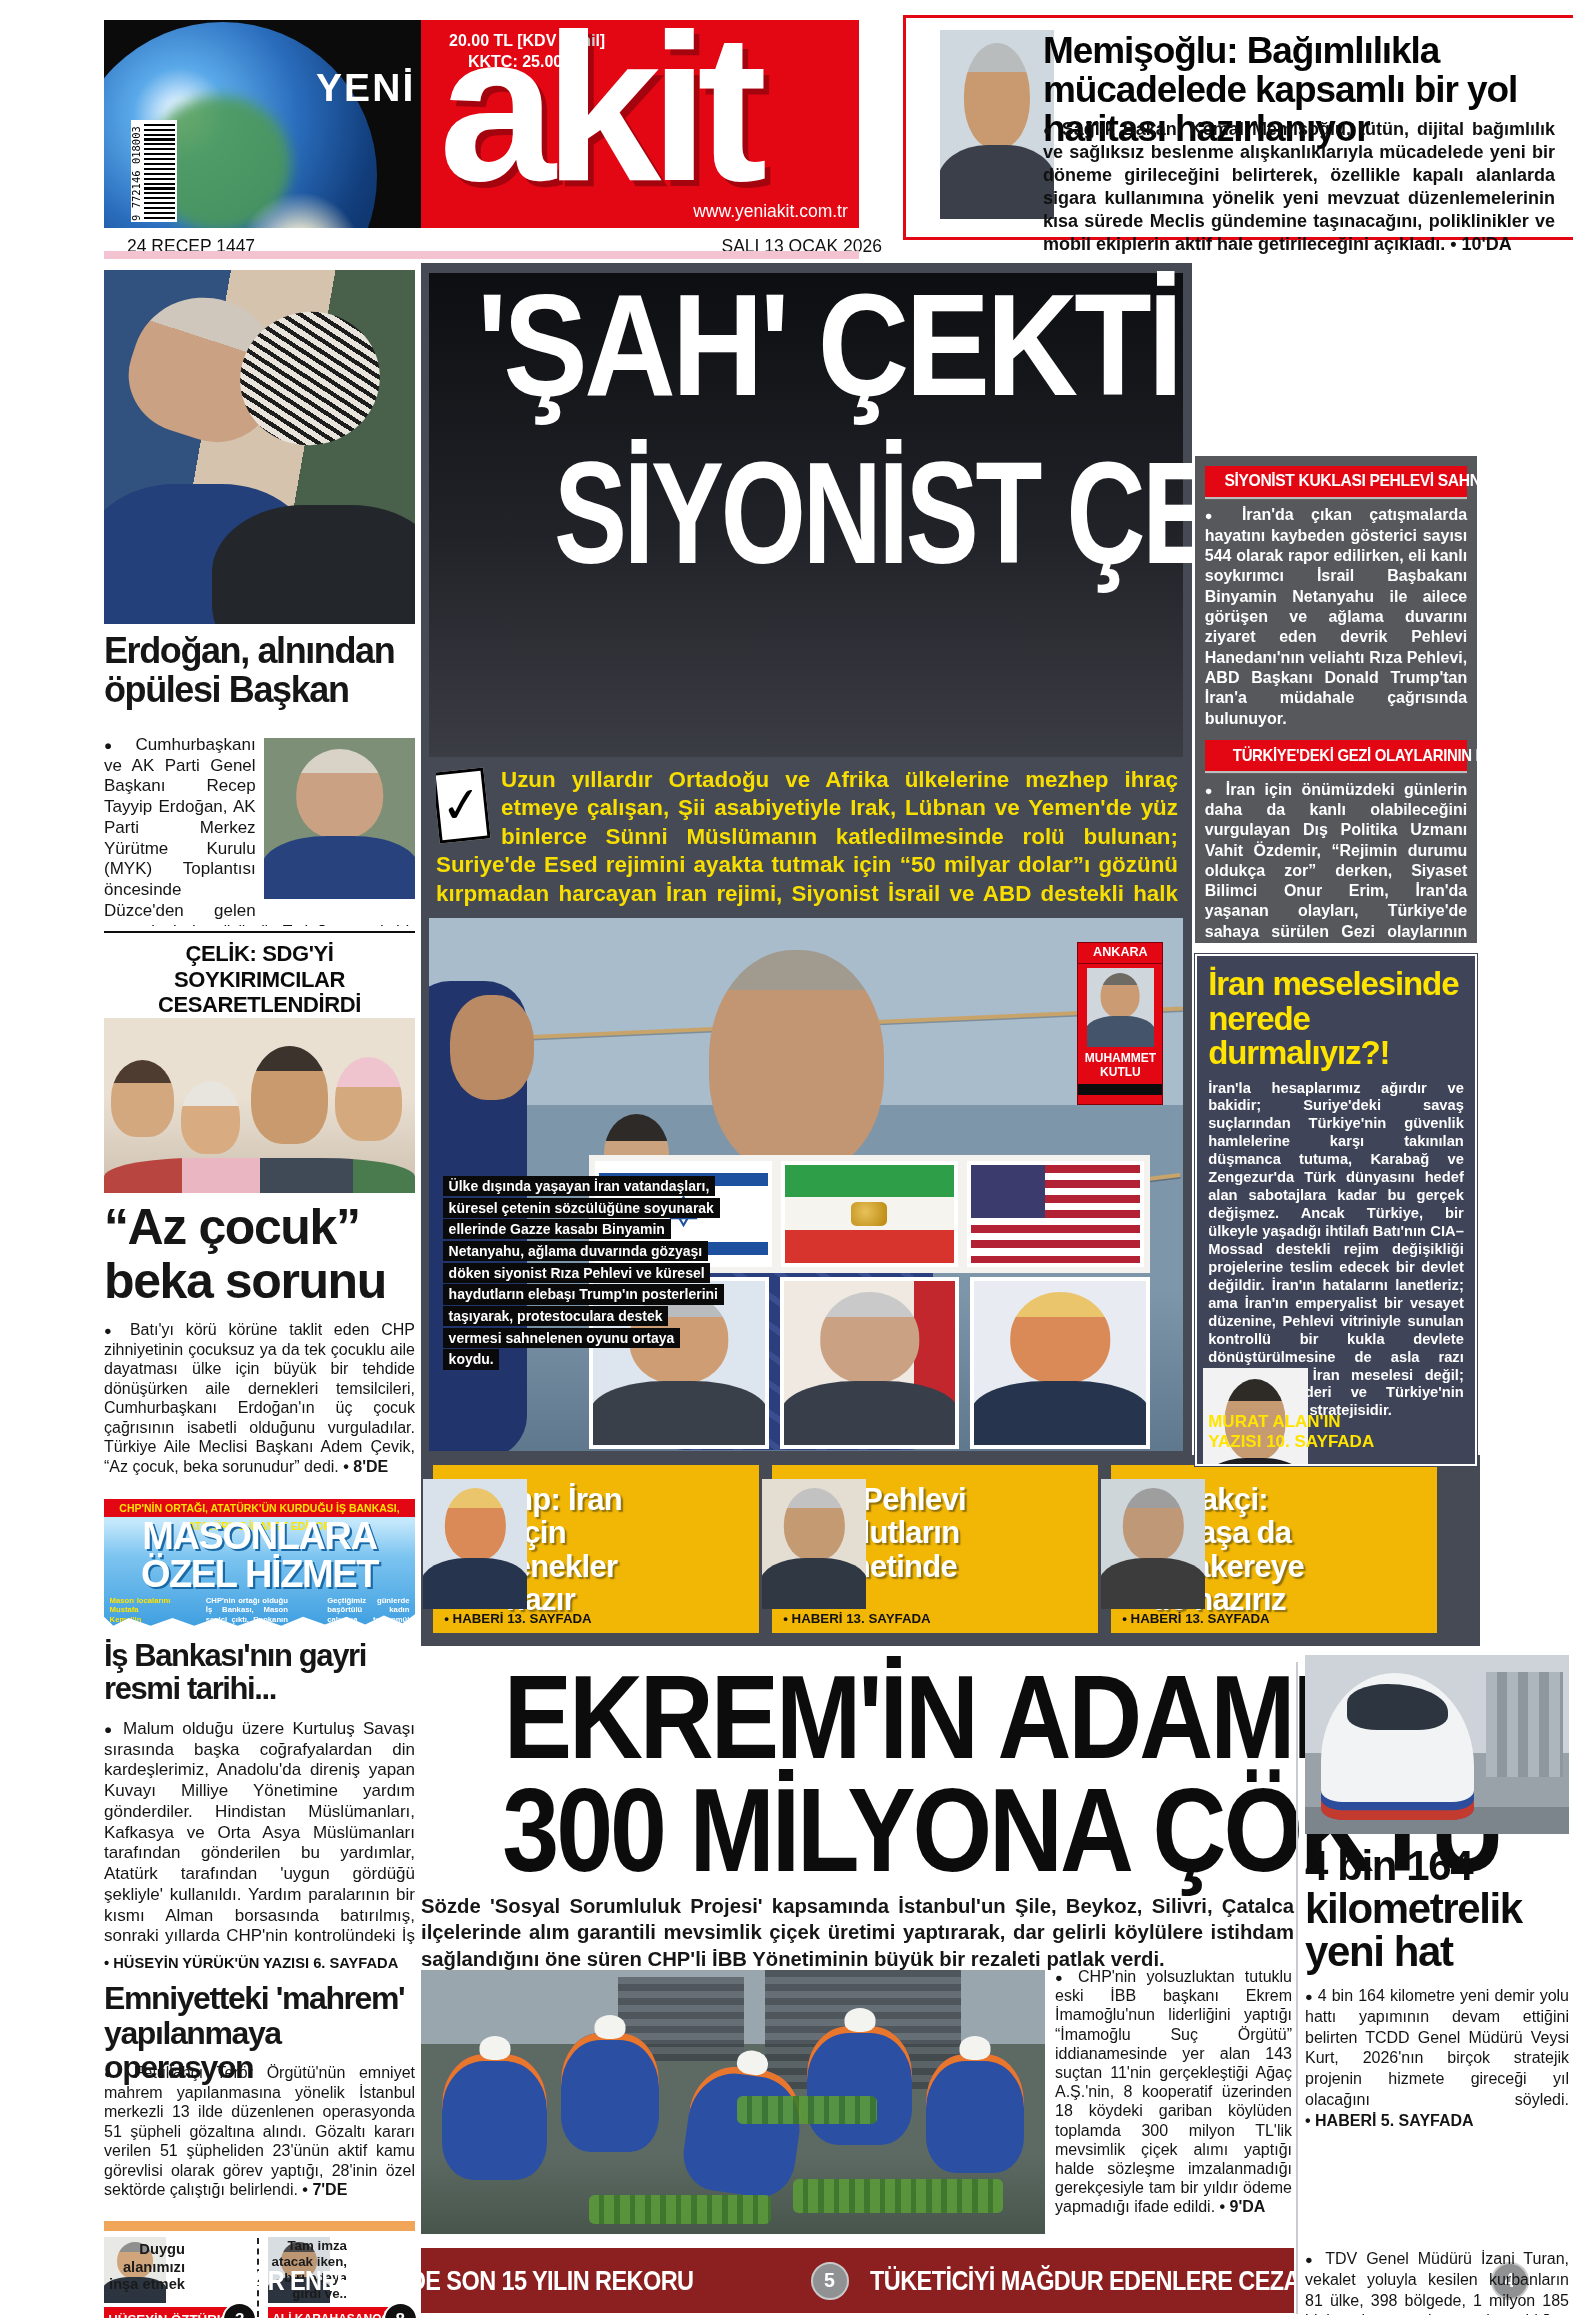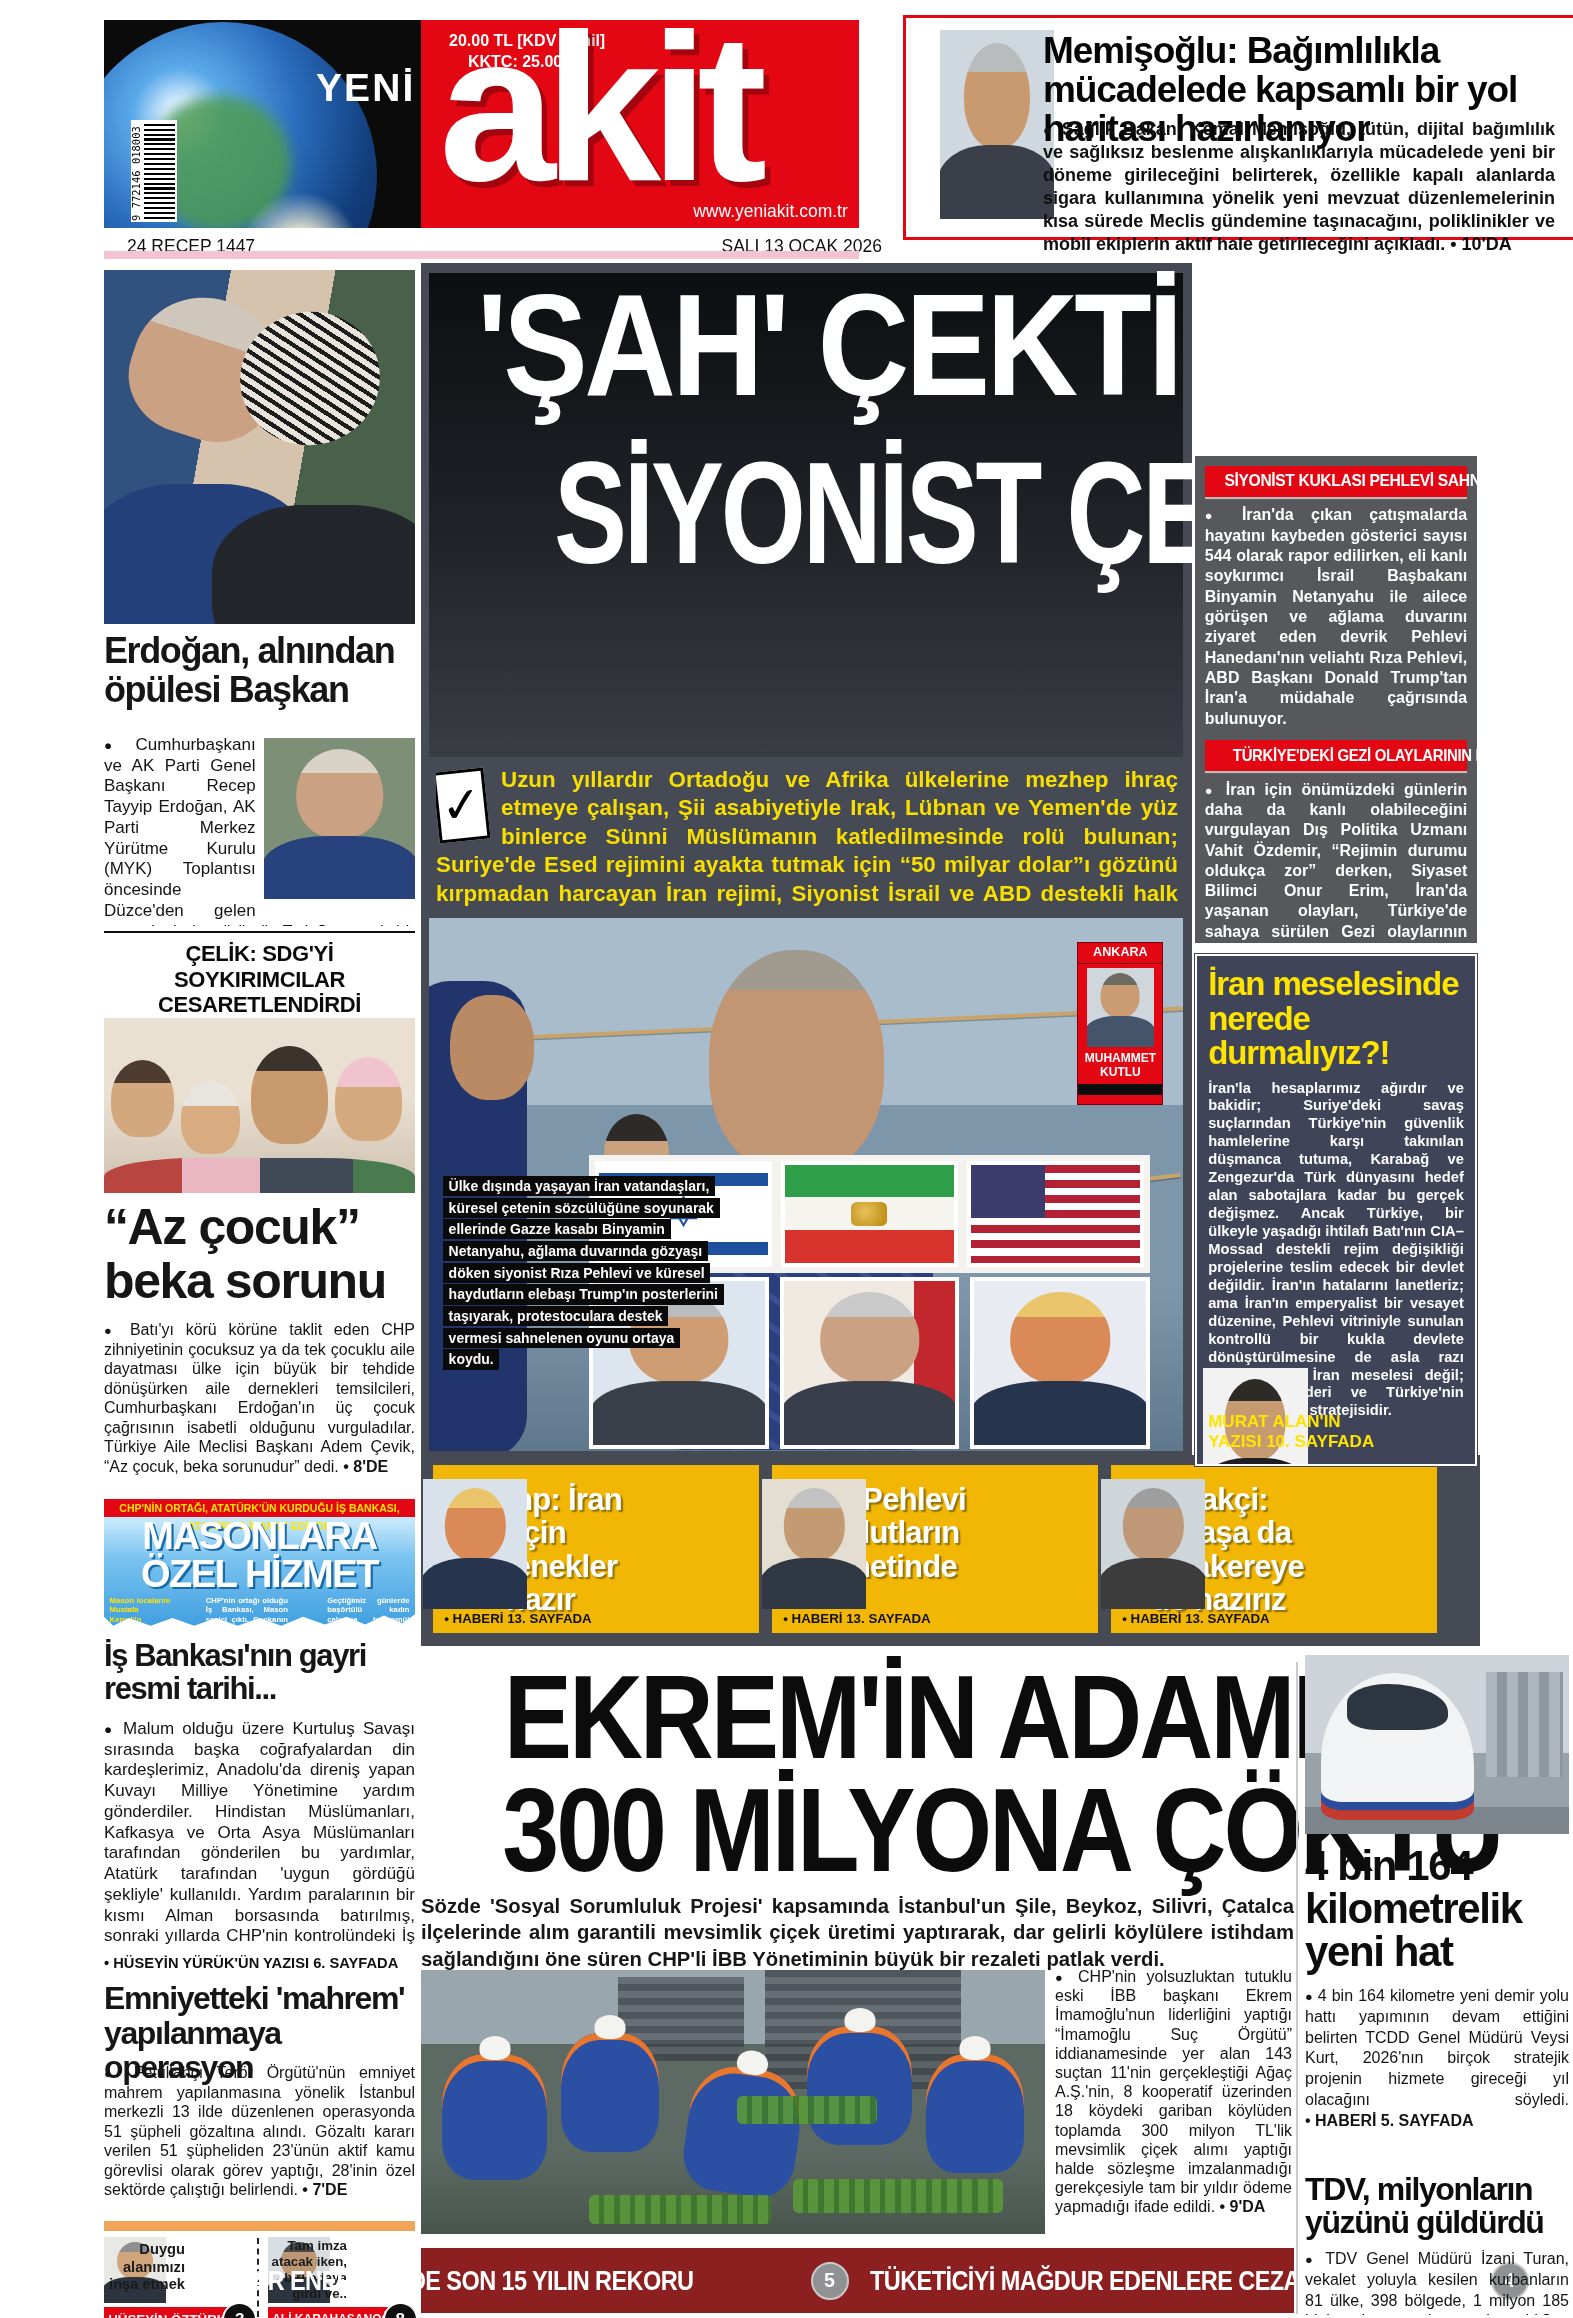--- a/index.html
+++ b/index.html
@@ -370,20 +370,19 @@
   <div class="photo train" style="left:1305px;top:1655px;width:264px;height:179px;">
     <div class="nose"></div>
       <div class="glass"></div>
     <div class="abs" style="right:5.6px;top:17px;width:77px;height:105px;background:repeating-linear-gradient(90deg,#aeb6bd 0 11.2px,#8e979e 11.2px 21px);"></div>
   </div>
   <div class="abs rtitle" style="left:1305px;top:1845px;width:264px;font-size:42px;">4 bin 164 kilometrelik yeni hat</div>
   <div class="abs lbody" style="left:1305px;top:1986px;width:264px;font-size:16px;line-height:1.3;">
     <span class="bullet">4 bin 164 kilometre yeni demir yolu hattı yapımının devam ettiğini belirten TCDD Genel Müdürü Veysi Kurt, 2026'nın birçok stratejik projenin hizmete gireceği yıl olacağını söyledi.</span>
     <span class="pref">• HABERİ 5. SAYFADA</span>
   </div>
-  <div class="abs rtitle" style="left:1305px;top:2173px;width:264px;font-size:32px;">TDV, milyonların yüzünü güldürdü</div>
   <div class="abs lbody" style="left:1305px;top:2249px;width:264px;height:66px;overflow:hidden;font-size:16px;line-height:1.3;">
     <span class="bullet">TDV Genel Müdürü İzani Turan, vekalet yoluyla kesilen kurbanların 81 ülke, 398 bölgede, 1 milyon 185 bini aşkın mazluma ulaştırıldığını açıkladı.</span>
     
   </div>
 
 </div>
 
 
 </body></html>

